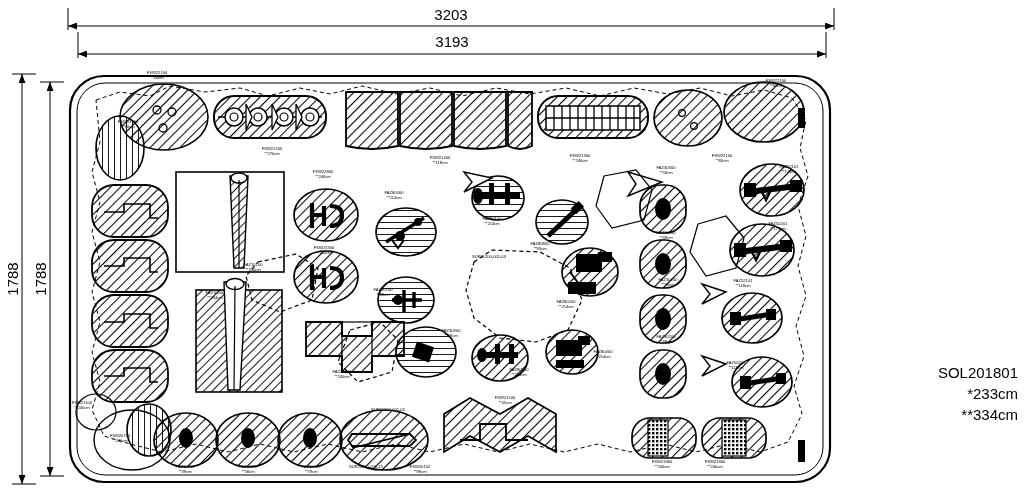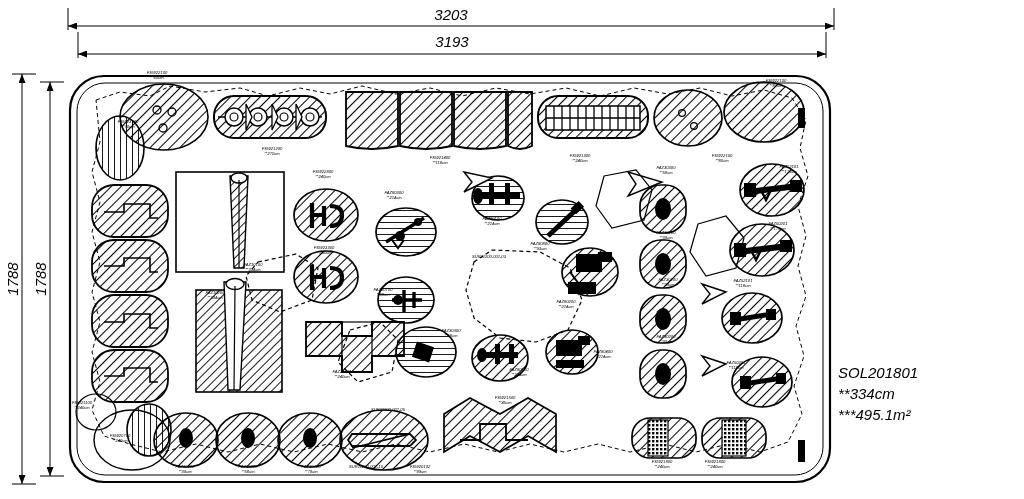--- a/index.html
+++ b/index.html
@@ -1,25 +1,25 @@
 <!DOCTYPE html>
 <html><head>
 <meta charset="utf-8">
 <title>CAD Layout Plan</title>
 <style>
   html,body{margin:0;padding:0;background:#ffffff;}
   body{width:1024px;height:499px;position:relative;overflow:hidden;
        font-family:"Liberation Sans", sans-serif;color:#000;}
-  #root{position:absolute;left:0;top:0;width:1024px;height:499px;font-style:italic;}
+  #root{position:absolute;left:0;top:0;width:1024px;height:499px;}
   svg.layer{position:absolute;left:0;top:0;width:1024px;height:499px;overflow:visible;}
   .dimtext{font-family:"Liberation Sans",sans-serif;font-size:15px;fill:#000;}
   .dimtext-v{font-family:"Liberation Sans",sans-serif;font-size:15px;fill:#000;}
   .callout{font-family:"Liberation Sans",sans-serif;font-size:4.1px;fill:#000;}
   .callout2{font-family:"Liberation Sans",sans-serif;font-size:4.1px;fill:#000;}
-  #specblock{position:absolute;left:838px;top:362px;width:180px;text-align:left;}
+  #specblock{position:absolute;left:838px;top:362px;width:180px;text-align:right;}
   #specblock div{font-size:15px;line-height:21px;font-family:"Liberation Sans",sans-serif;}
 </style>
 </head>
 <body>
 
 <div id="root">
 
   <svg class="layer">
     <defs>
       <marker id="arrR" markerWidth="9" markerHeight="7" refX="9" refY="3.5" orient="auto">
@@ -494,17 +494,17 @@
         <text class="callout2" x="662" y="468.4" text-anchor="middle">**240cm</text>
       </g>
       <g>
         <text class="callout" x="715" y="463" text-anchor="middle">FSW21800</text>
         <text class="callout2" x="715" y="468.4" text-anchor="middle">**240cm</text>
       </g>
     </svg>
 
   <div id="specblock">
     <div>SOL201801</div>
+    <div>*233cm</div>
     <div>**334cm</div>
-    <div>***495.1m²</div>
   </div>
 
 </div>
 
 </body></html>

